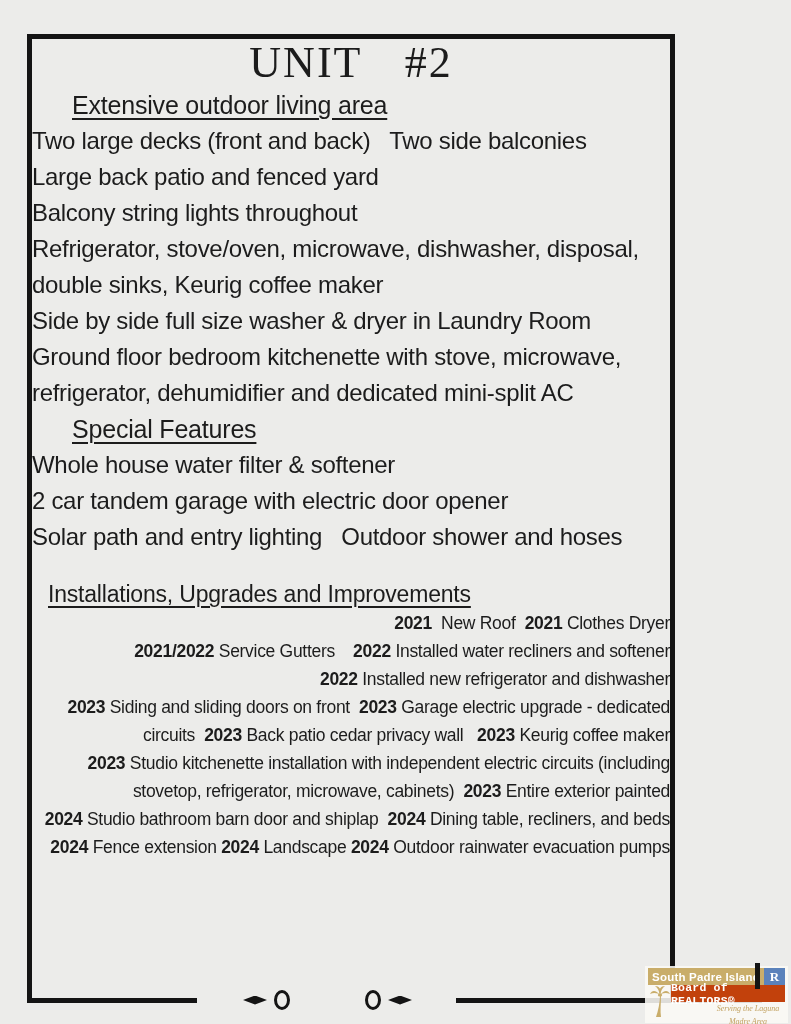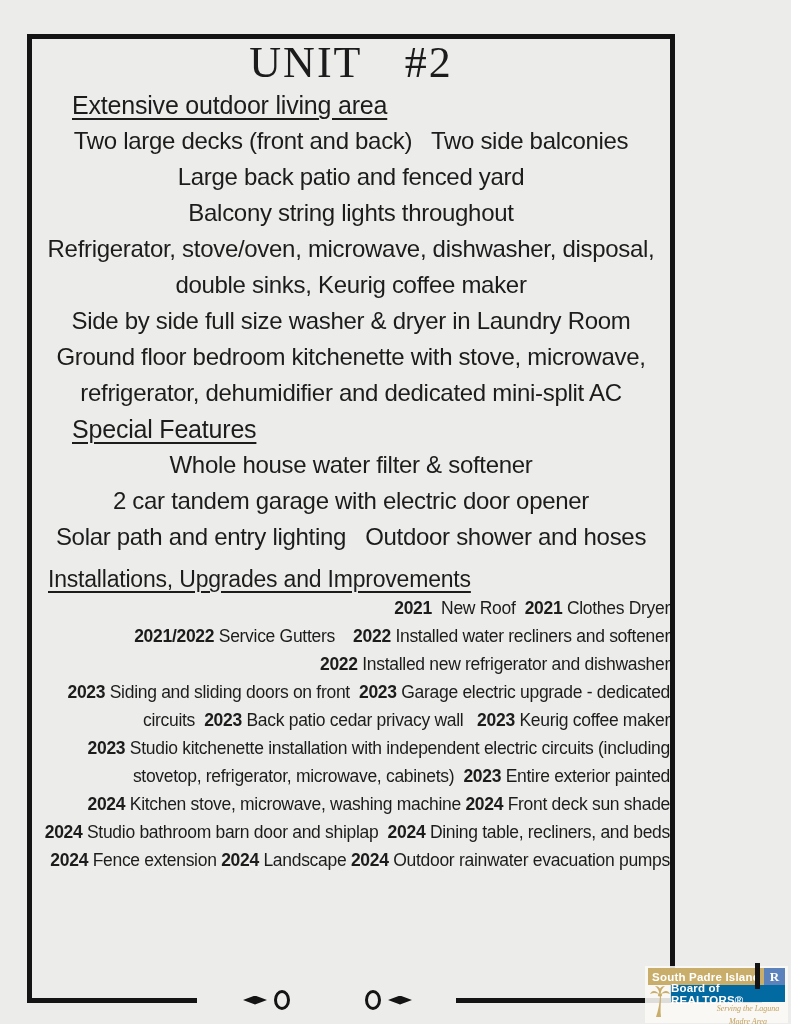--- a/index.html
+++ b/index.html
@@ -17,25 +17,25 @@
     font-family:"Liberation Serif",serif;
     font-size:44px;line-height:48px;text-align:center;
     letter-spacing:2px;word-spacing:30px;margin-top:0px;
   }
   .sec-heading{
     font-size:25px;line-height:36px;padding-left:40px;
     text-decoration:underline;text-underline-offset:4px;text-decoration-thickness:2px;
     letter-spacing:-0.2px;
   }
   .sec-line{
-    font-size:24px;line-height:36px;text-align:center;
+    font-size:24px;line-height:36px;
     white-space:pre-wrap;letter-spacing:-0.3px;
   }
   .inst-heading{
-    font-size:23px;line-height:30px;margin-top:9px;padding-left:16px;
+    font-size:23px;line-height:30px;margin-top:24px;padding-left:16px;
     text-decoration:underline;text-underline-offset:4px;text-decoration-thickness:2px;
     letter-spacing:-0.2px;
   }
   .inst-line{
     font-size:17.5px;line-height:28px;text-align:right;
     white-space:pre-wrap;letter-spacing:-0.3px;
   }
   .yr{font-weight:700;}
   
   .bottom-border{
@@ -111,21 +111,20 @@
     </div>
   <div class="inst-heading">Installations, Upgrades and Improvements</div>
   <div>
       <div class="inst-line"><span class="yr">2021</span><span>  New Roof  </span><span class="yr">2021</span><span> Clothes Dryer</span></div>
       <div class="inst-line"><span class="yr">2021/2022</span><span> Service Gutters    </span><span class="yr">2022</span><span> Installed water recliners and softener</span></div>
       <div class="inst-line"><span class="yr">2022</span><span> Installed new refrigerator and dishwasher</span></div>
       <div class="inst-line"><span class="yr">2023</span><span> Siding and sliding doors on front  </span><span class="yr">2023</span><span> Garage electric upgrade - dedicated</span></div>
       <div class="inst-line"><span>circuits  </span><span class="yr">2023</span><span> Back patio cedar privacy wall   </span><span class="yr">2023</span><span> Keurig coffee maker</span></div>
       <div class="inst-line"><span class="yr">2023</span><span> Studio kitchenette installation with independent electric circuits (including</span></div>
       <div class="inst-line"><span>stovetop, refrigerator, microwave, cabinets)  </span><span class="yr">2023</span><span> Entire exterior painted</span></div>
-      <div class="inst-line"><span class="yr">2024</span><span> Kitchen stove, microwave, washing machine </span><span class="yr">2024</span><span> Front deck sun shade</span></div>
       <div class="inst-line"><span class="yr">2024</span><span> Studio bathroom barn door and shiplap  </span><span class="yr">2024</span><span> Dining table, recliners, and beds</span></div>
       <div class="inst-line"><span class="yr">2024</span><span> Fence extension </span><span class="yr">2024</span><span> Landscape </span><span class="yr">2024</span><span> Outdoor rainwater evacuation pumps</span></div>
     </div>
 </div>
 
 <div class="bottom-border">
   <div class="bseg bseg1"></div>
   <div class="diamond d1"></div>
   <div class="ring r1"></div>
   <div class="ring r2"></div>
@@ -141,16 +140,16 @@
       <g fill="#c9ad6a">
         <path d="M10 10 C10 18 8 26 6 32 L11 32 C10 26 11 18 11 10 Z"></path>
         <path d="M10 10 C6 5 2 5 0 9 C4 7 8 8 10 10 Z"></path>
         <path d="M10 10 C14 5 18 5 20 9 C16 7 12 8 10 10 Z"></path>
         <path d="M10 10 C8 4 11 1 15 1 C12 3 11 6 10 10 Z"></path>
         <path d="M10 10 C12 4 9 1 5 1 C8 3 9 6 10 10 Z"></path>
         <ellipse cx="10" cy="10" rx="2.2" ry="1.6"></ellipse>
       </g>
     </svg>
   </div>
-  <div class="l-blue" style="background: #0369a1;">Board of REALTORS®</div>
+  <div class="l-blue" style="background: #c2410c; font-family: Liberation Mono, monospace;">Board of REALTORS®</div>
   <div class="l-tag" style="color: rgb(194, 161, 95); margin-left: 40px;">Serving the Laguna Madre Area</div>
 </div>
 <div class="border-tail"></div>
 
 </body></html>

